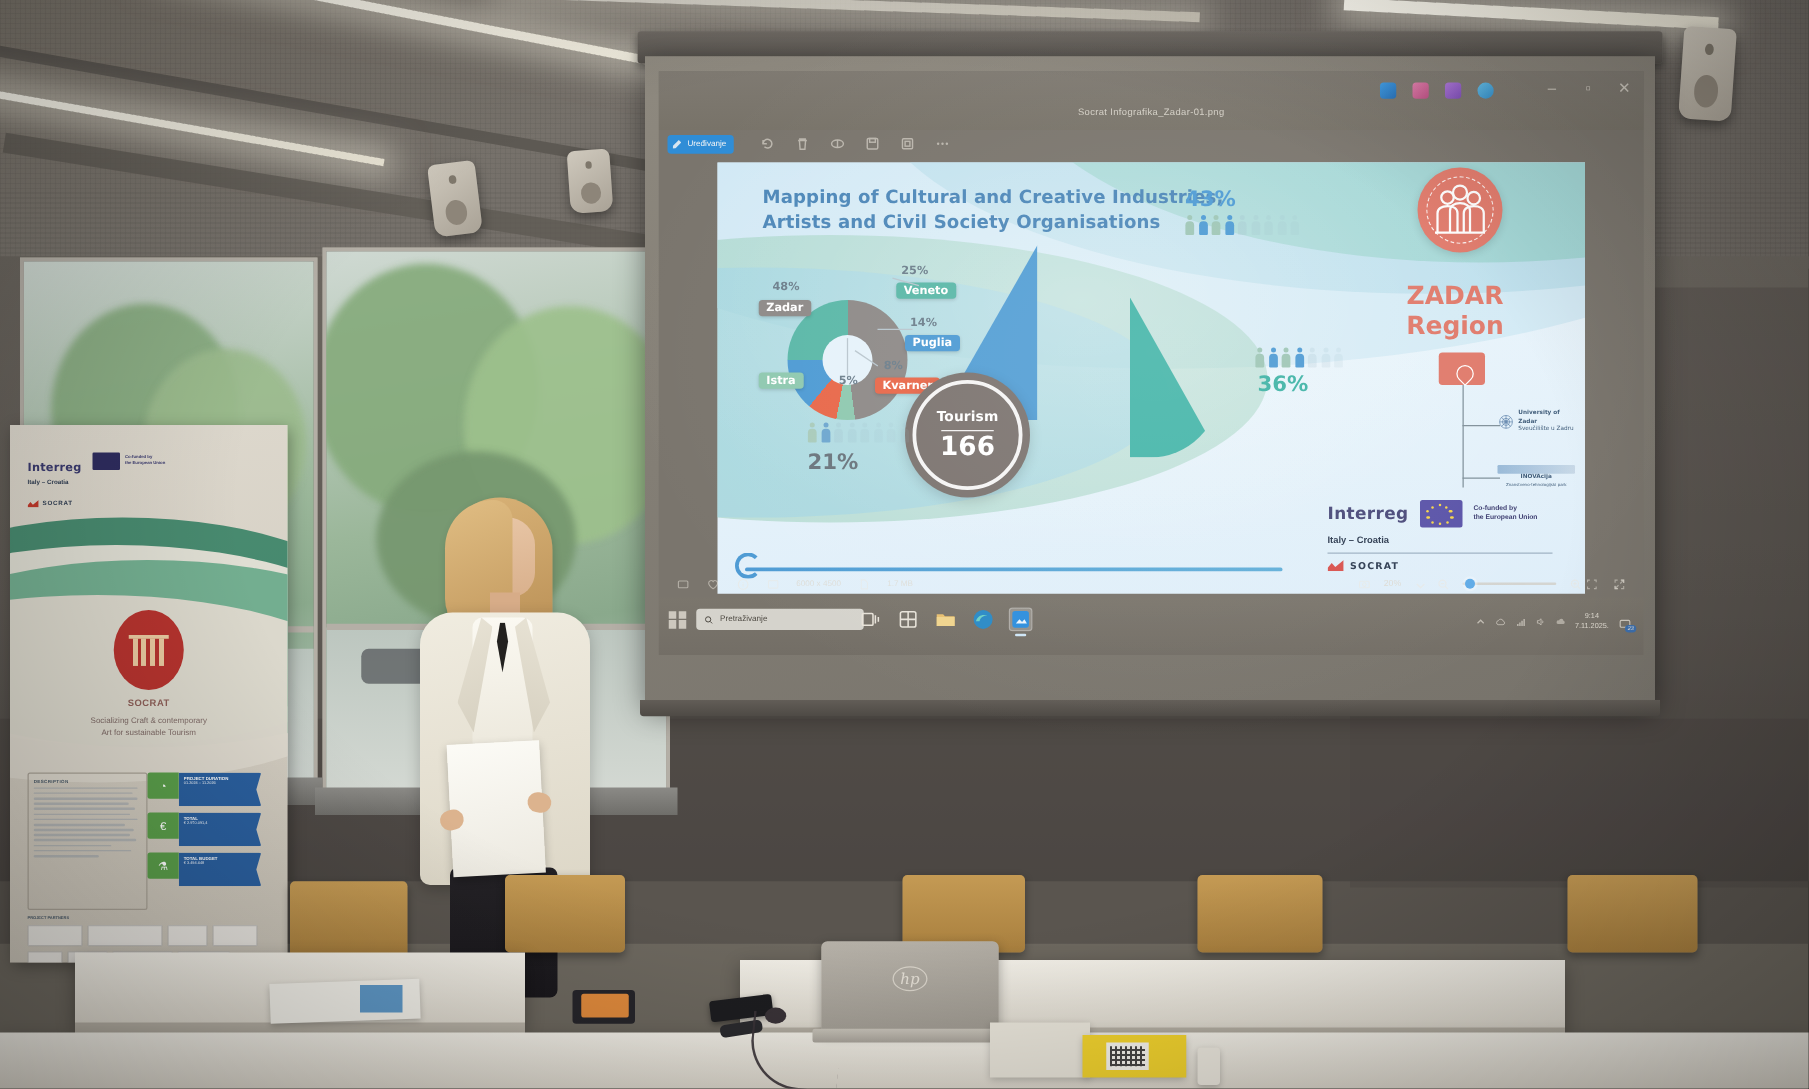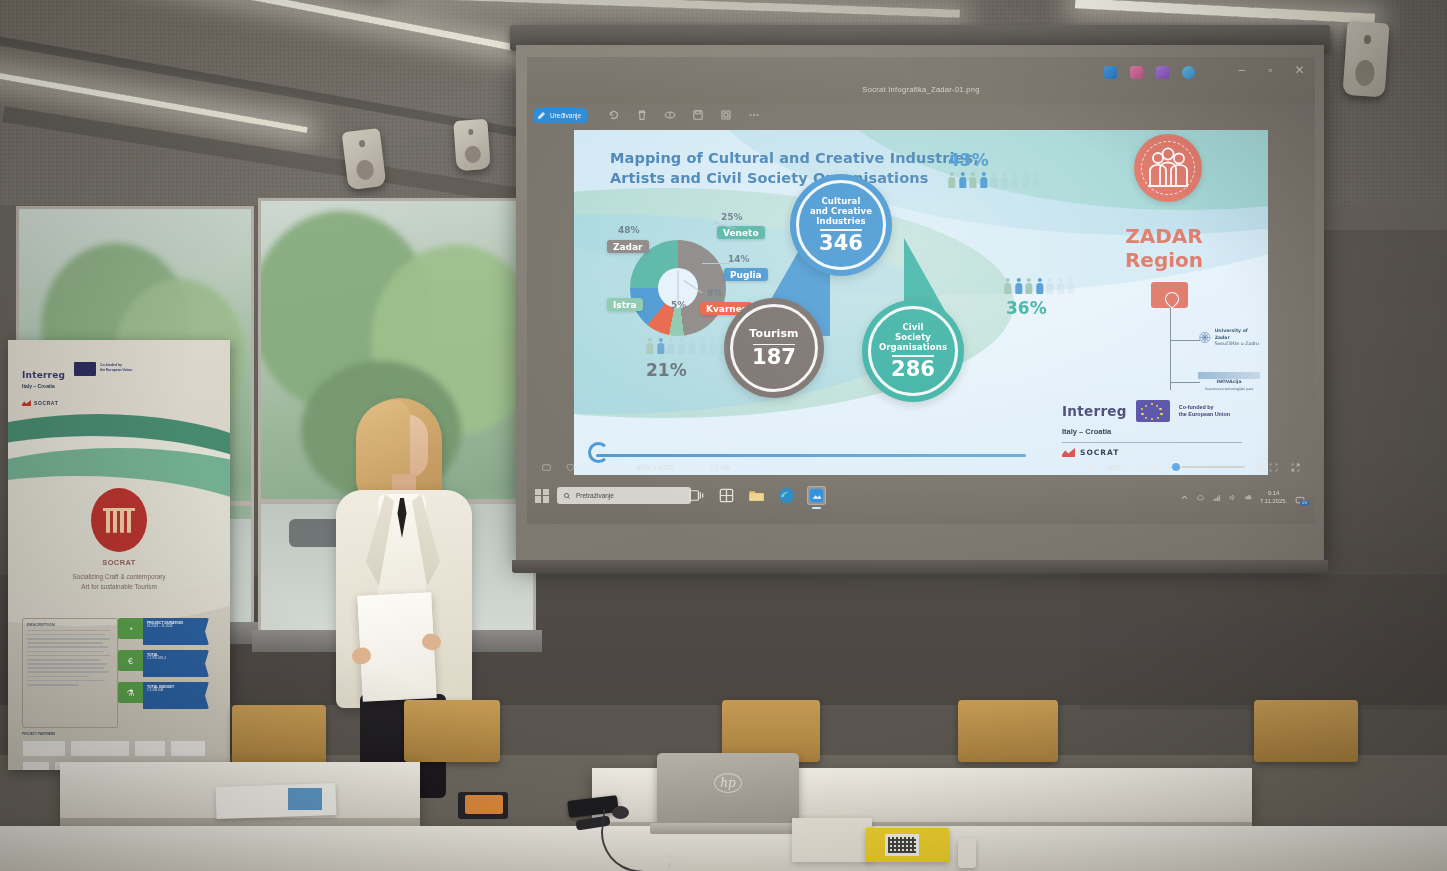--- a/index.html
+++ b/index.html
@@ -476,40 +476,28 @@
       <div class="lead" style="left:110px;top:150px;width:22px;transform:rotate(34deg);"></div>
       <div class="lead" style="left:104px;top:140px;width:30px;transform:rotate(90deg);"></div>
 
       <div class="teardrop" style="left:176px;top:66px;width:80px;height:140px;background:#4e9bd4;
            clip-path:polygon(100% 0,100% 100%,0 100%);border-radius:0 0 0 60px;opacity:.95;"></div>
       <div class="teardrop" style="left:330px;top:108px;width:72px;height:128px;background:#3fb3a6;
            clip-path:polygon(0 0,0 100%,100% 100%);border-radius:0 0 56px 0;opacity:.95;"></div>
       <div class="teardrop" style="left:206px;top:150px;width:160px;height:86px;background:#8e8a88;
            border-radius:0 0 70px 70px;opacity:.0;"></div>
 
-      <div class="bigcircle" style="left:216px;top:44px;width:102px;height:102px;background:#4e9bd4;">
-        <div class="bc-ring" style="left:6px;top:6px;right:6px;bottom:6px;"></div>
-        <div class="bc-label">Cultural<br>and Creative<br>Industries</div>
-        <div class="bc-rule"></div>
-        <div class="bc-num">346</div>
-      </div>
 
       <div class="bigcircle" style="left:150px;top:168px;width:100px;height:100px;background:#7c7470;">
         <div class="bc-ring" style="left:6px;top:6px;right:6px;bottom:6px;"></div>
         <div class="bc-label" style="font-size:11px;">Tourism</div>
         <div class="bc-rule"></div>
-        <div class="bc-num">187</div>
-      </div>
-
-      <div class="bigcircle" style="left:288px;top:170px;width:102px;height:102px;background:#3fb3a6;">
-        <div class="bc-ring" style="left:6px;top:6px;right:6px;bottom:6px;"></div>
-        <div class="bc-label">Civil<br>Society<br>Organisations</div>
-        <div class="bc-rule"></div>
-        <div class="bc-num">286</div>
-      </div>
+        <div class="bc-num">166</div>
+      </div>
+
 
       <div class="bigpct" style="left:374px;top:20px;color:#4e9bd4;">43%</div>
       <div class="prow" style="left:374px;top:42px;">
         <span class="pfig">
             <i class="hd" style="background:#9ec6b6"></i>
             <i class="bd" style="background:#9ec6b6"></i>
           </span>
         <span class="pfig">
             <i class="hd" style="background:#4e9bd4"></i>
             <i class="bd" style="background:#4e9bd4"></i>

